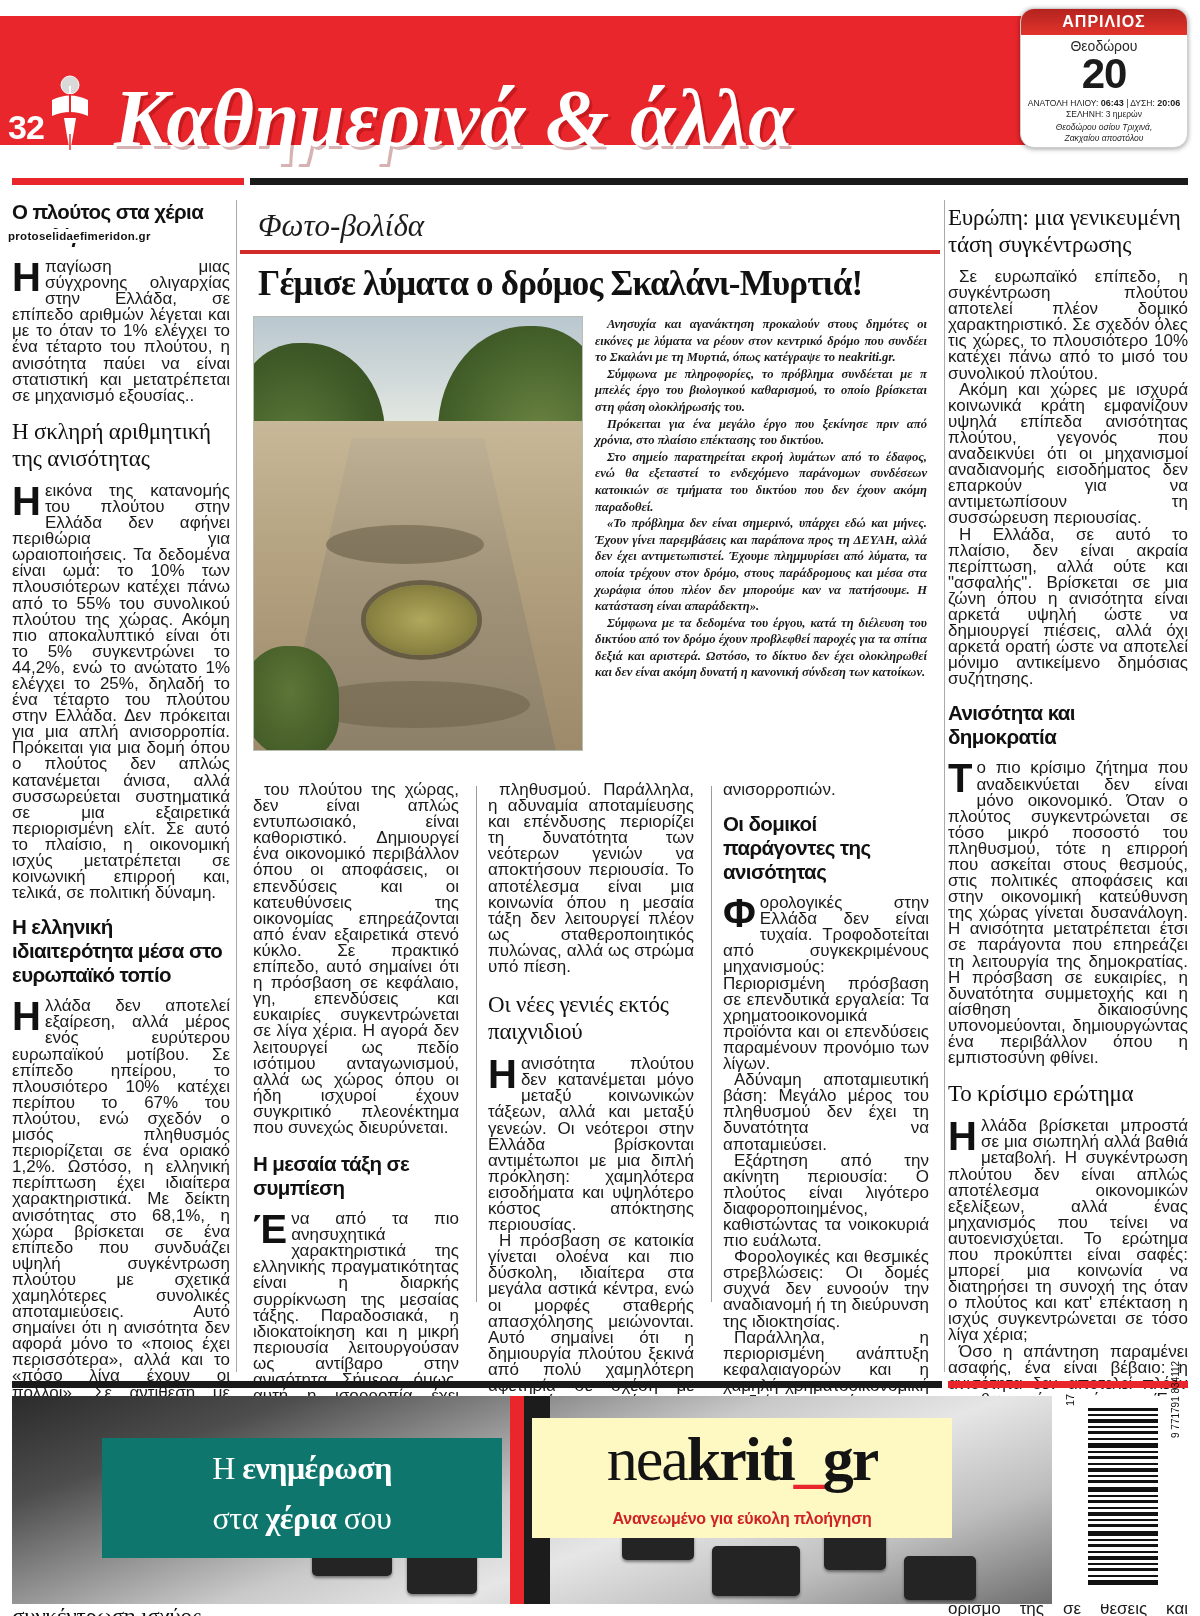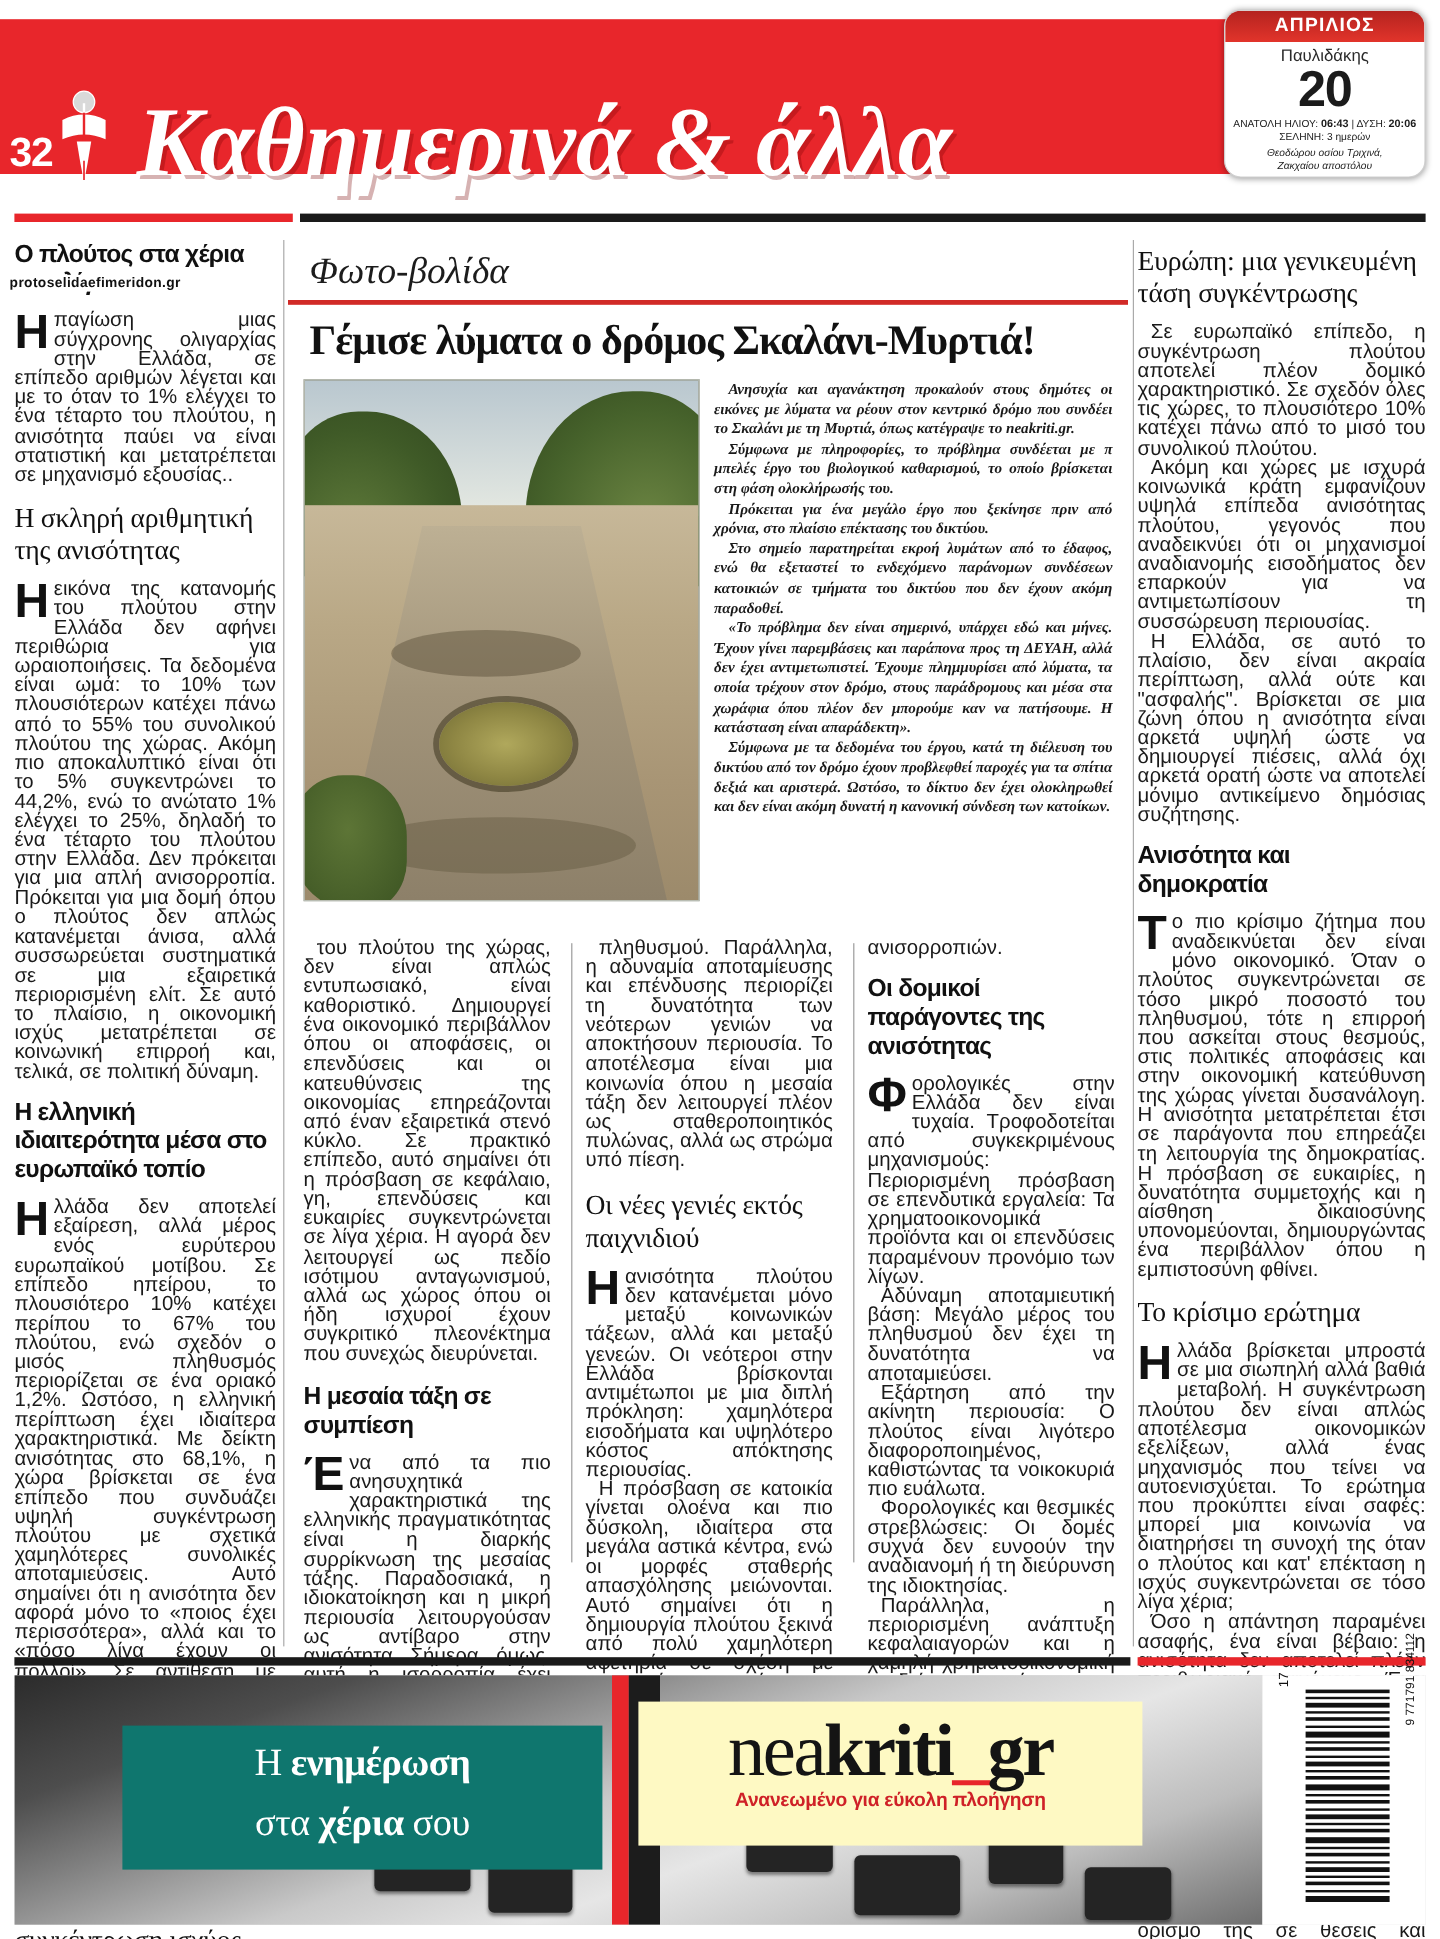--- a/index.html
+++ b/index.html
@@ -237,21 +237,21 @@
     background: #fef9c3; padding-top: 8px;
   }
   .ad-logo {
     text-align: center; font-family: "Liberation Serif", serif;
     font-size: 62px; line-height: 66px; color: #141414; letter-spacing: -2px;
   }
   .ad-logo .bold { font-weight: bold; }
   .ad-logo .und { color: #e8262b; }
   .ad-logo-sub {
     text-align: center; color: #cf2127; font-size: 16px; font-weight: bold;
-    letter-spacing: -0.2px; margin-top: 0;
+    letter-spacing: -0.2px; margin-top: 18px;
   }
   .ad-redstrip {
     position: absolute; left: 498px; top: 0; width: 14px; height: 208px; background: #e8262b;
   }
   .ad-darkstrip {
     position: absolute; left: 512px; top: 0; width: 26px; height: 208px; background: #1c1c1c;
   }
 
   
   .barcode-wrap {
@@ -297,21 +297,21 @@
         <path d="M22 20 L22 44" stroke="#e8262b" stroke-width="2"></path>
         <path d="M16 44 L28 44 L25 62 L22 78 L19 62 Z" fill="#fff"></path>
         <path d="M22 60 L22 76" stroke="#e8262b" stroke-width="1.4"></path>
       </svg>
     </div>
     <div class="masthead-title">Καθημερινά &amp; άλλα</div>
   </div>
 
   <div class="datebox">
     <div class="datebox-month">ΑΠΡΙΛΙΟΣ</div>
-    <div class="datebox-weekday">Παυλιδάκης</div>
+    <div class="datebox-weekday">Θεοδώρου</div>
     <div class="datebox-day">20</div>
     <div class="datebox-sun">
       <span>ΑΝΑΤΟΛΗ ΗΛΙΟΥ:</span>
       <b>06:43</b>
       <span>|</span>
       <span>ΔΥΣΗ:</span>
       <b>20:06</b>
     </div>
     <div class="datebox-moon">ΣΕΛΗΝΗ: 3 ημερών</div>
     <div class="datebox-saints">

